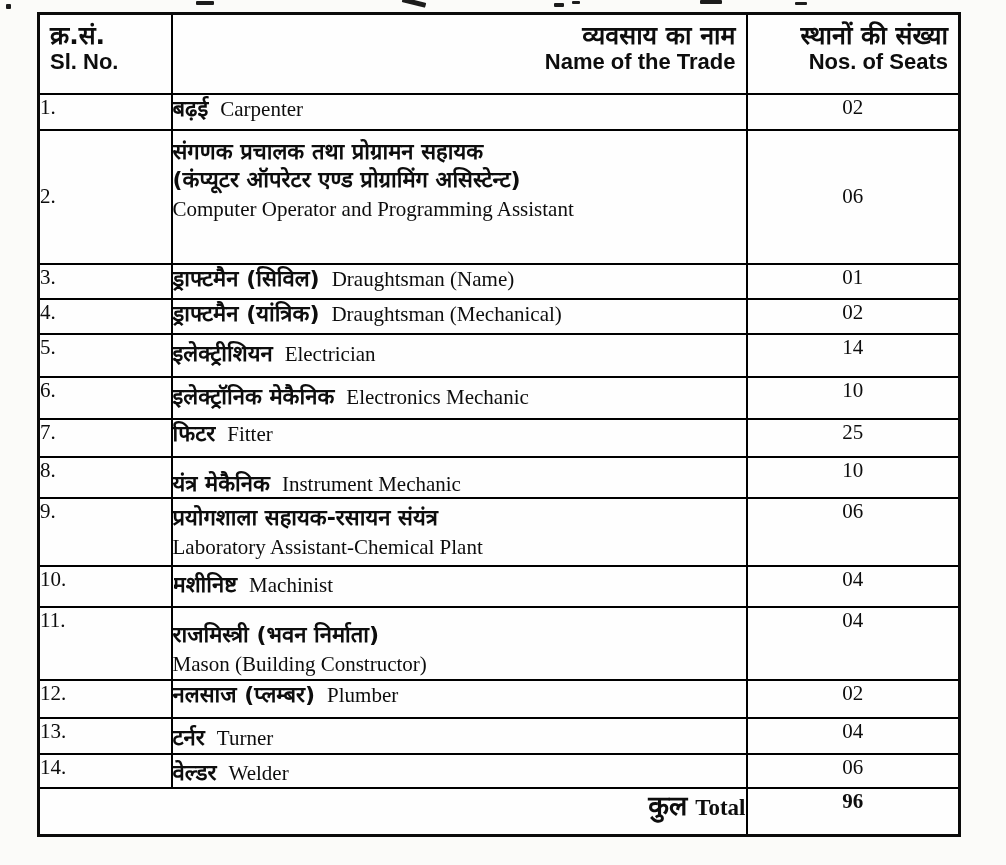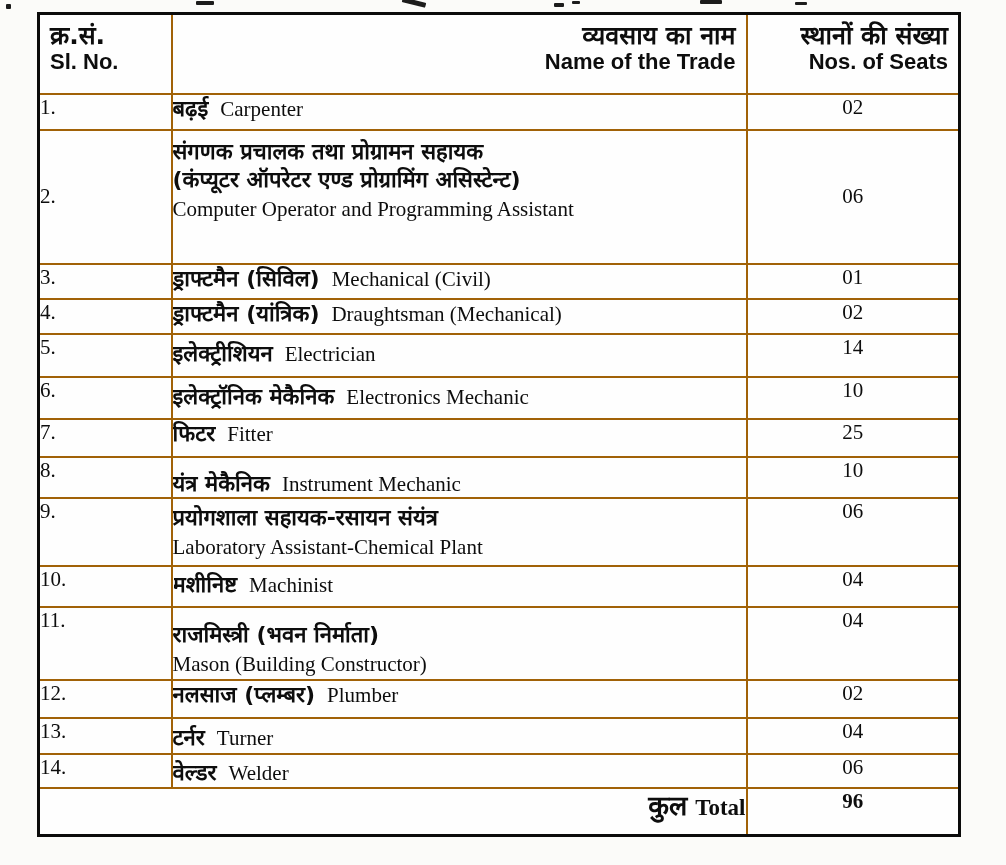--- a/index.html
+++ b/index.html
@@ -16,21 +16,21 @@
   
   table.trades {
     position:absolute; left:37px; top:12px;
     width:921px;
     border-collapse:collapse;
     table-layout:fixed;
     background:#fefefe;
     border:3px solid #0b0b0b;
   }
   table.trades td, table.trades th {
-    border:2px solid #a16207;
+    border:2px solid #000000;
     vertical-align:top;
     padding:0;
     overflow:hidden;
   }
 
   col.c-sl    { width:133px; }
   col.c-trade { width:575px; }
   col.c-seats { width:213px; }
 
   
@@ -141,21 +141,21 @@
         <span class="line hi" lang="hi">(कंप्यूटर ऑपरेटर एण्ड प्रोग्रामिंग असिस्टेन्ट)</span>
         <span class="line en">Computer Operator and Programming Assistant</span>
       </span>
     </td>
     <td class="seats mid">06</td>
   </tr>
 
   <tr style="height:35px;">
     <td class="sl">3.</td>
     <td class="trade">
-      <span class="trade-line"><span class="hi" lang="hi">ड्राफ्टमैन  (सिविल)</span><span class="en">Mechanical (Civil)</span></span>
+      <span class="trade-line"><span class="hi" lang="hi">ड्राफ्टमैन  (सिविल)</span><span class="en">Draughtsman (Name)</span></span>
     </td>
     <td class="seats">01</td>
   </tr>
 
   <tr style="height:35px;">
     <td class="sl">4.</td>
     <td class="trade">
       <span class="trade-line"><span class="hi" lang="hi">ड्राफ्टमैन  (यांत्रिक)</span><span class="en">Draughtsman (Mechanical)</span></span>
     </td>
     <td class="seats">02</td>

